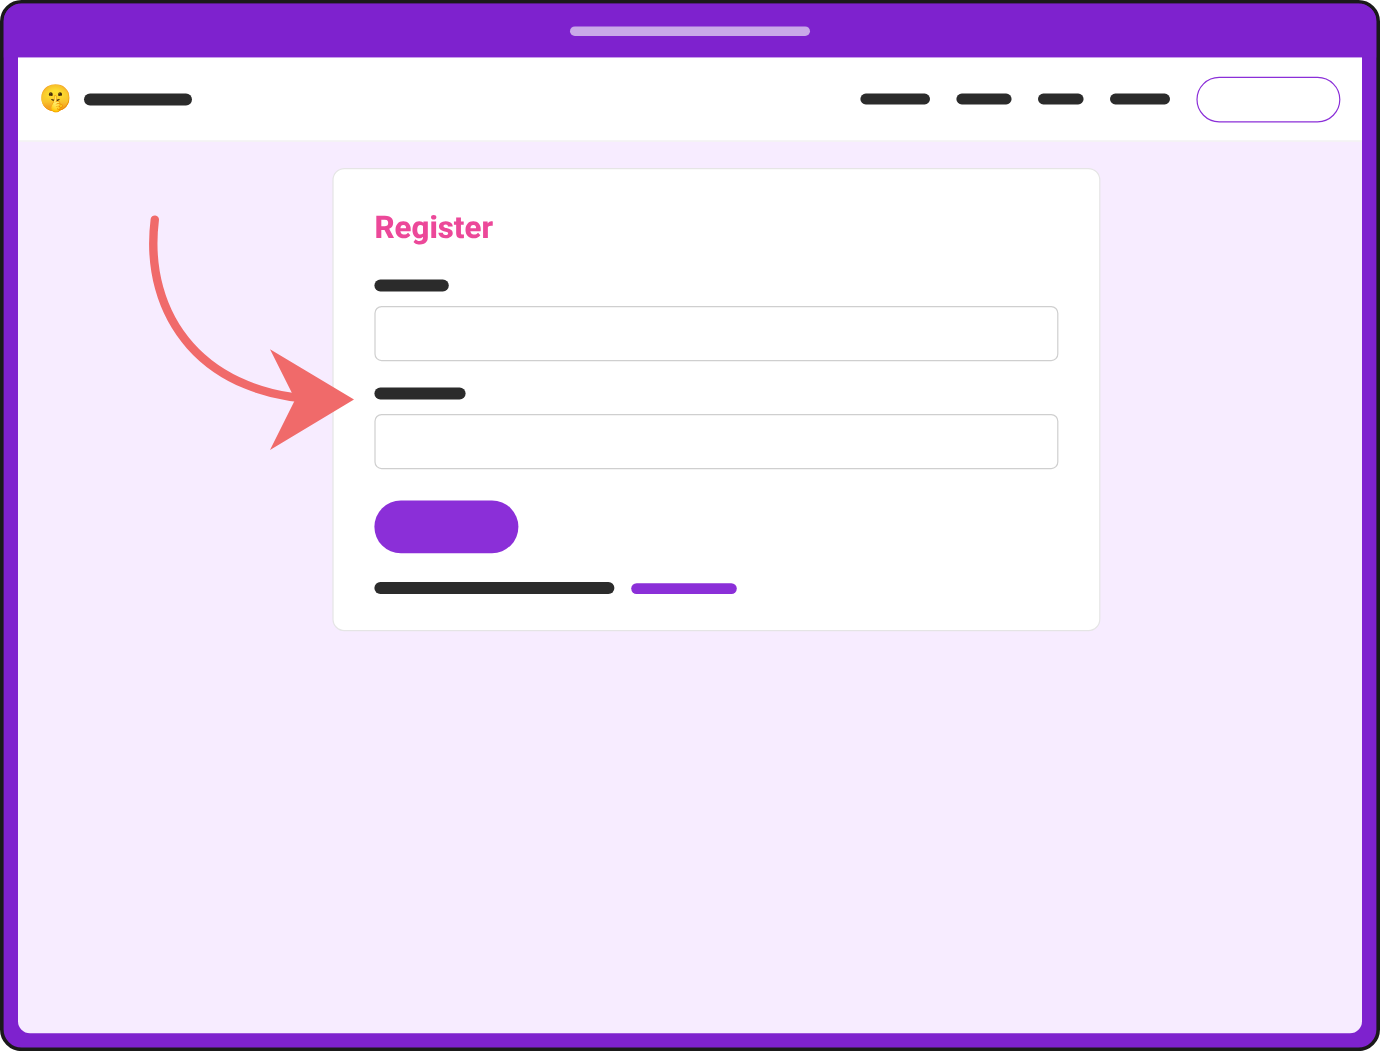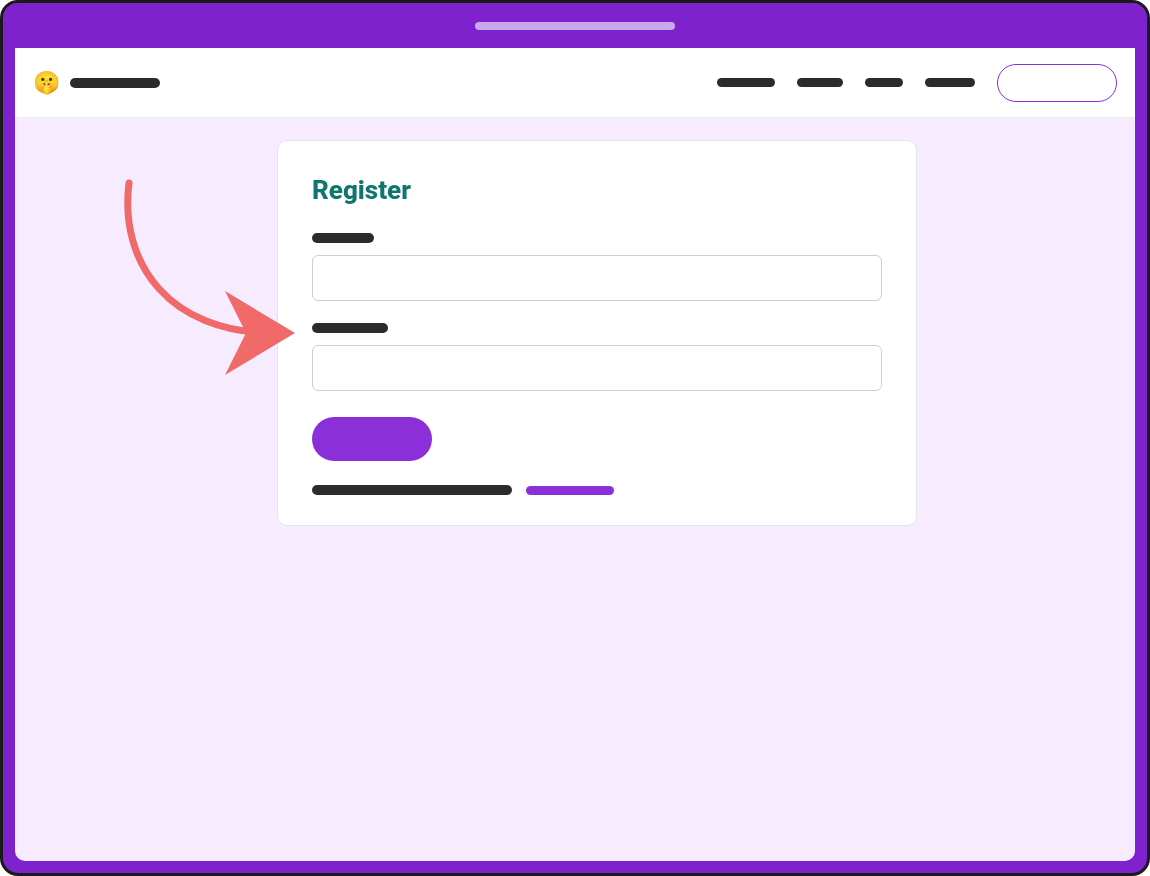--- a/index.html
+++ b/index.html
@@ -77,21 +77,21 @@
     margin-left: 240px;
     width: 640px;
     background: #ffffff;
     border: 1px solid #e5e5e5;
     border-radius: 10px;
     padding: 34px 34px 30px 34px;
   }
   .card h1 {
     font-size: 26px;
     font-weight: 800;
-    color: #0f766e;
+    color: #ec4899;
     margin-bottom: 28px;
   }
   .field-label {
     height: 10px; width: 62px; background: #2b2b2b; border-radius: 5px;
     margin-bottom: 12px;
   }
   .field-label.w2 { width: 76px; }
   .text-input {
     width: 100%;
     height: 46px;

